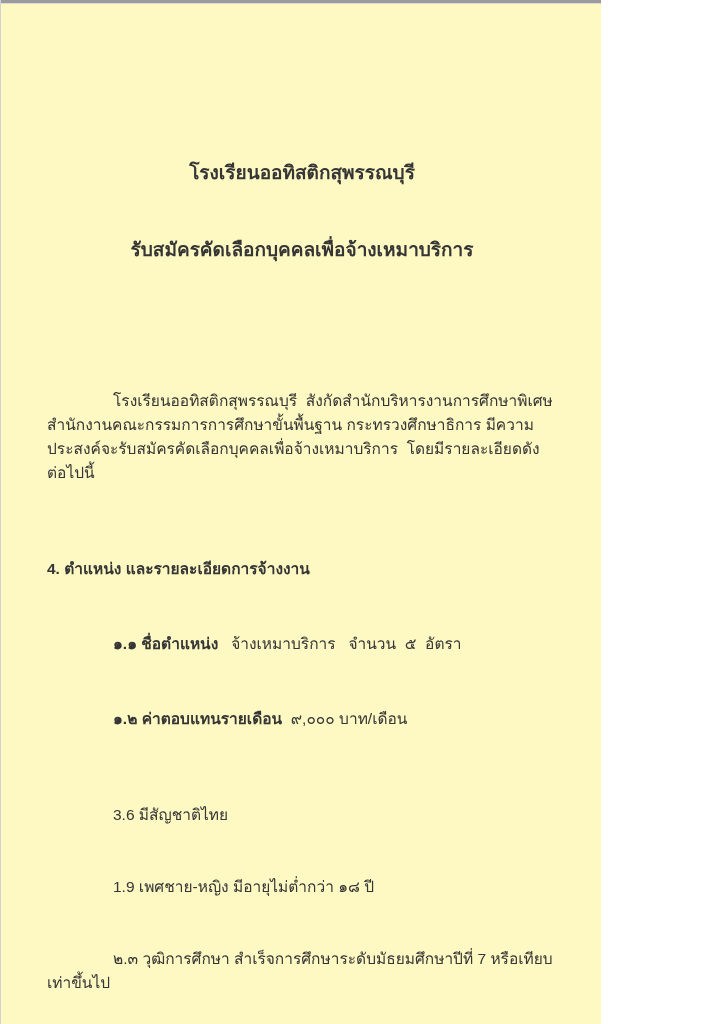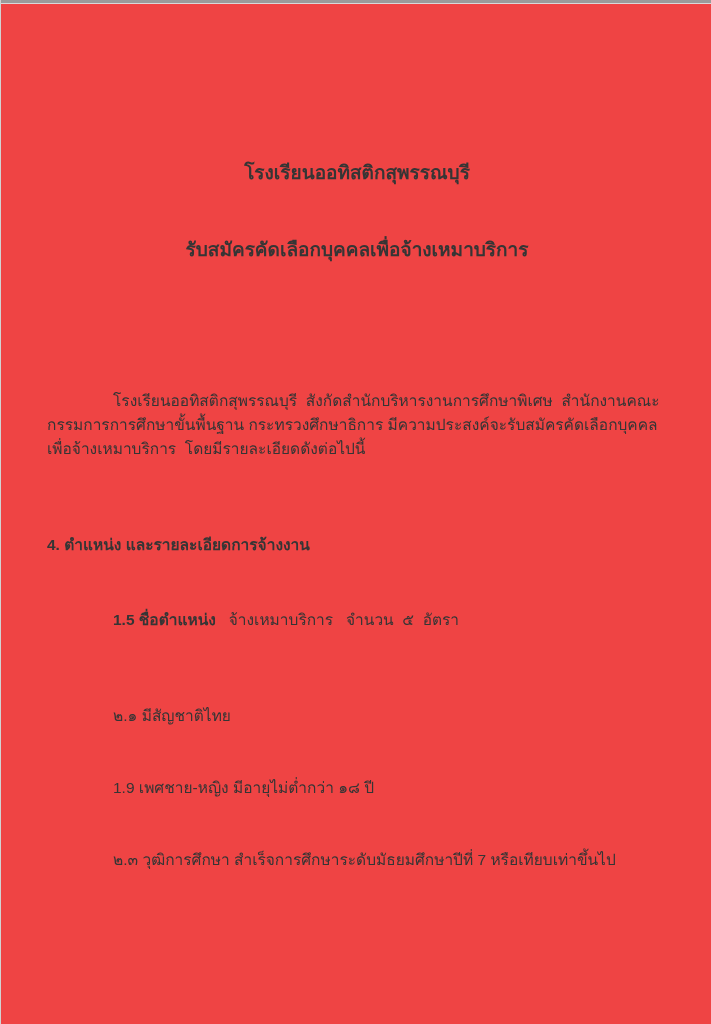--- a/index.html
+++ b/index.html
@@ -1,20 +1,20 @@
 <!DOCTYPE html>
 <html lang="th"><head>
 <meta charset="utf-8">
 <style>
   html, body { margin: 0; padding: 0; background: #ffffff; }
   .page {
     position: relative;
-    width: 711px;
+    width: 601px;
     height: 1024px;
-    background: #ef4444;
+    background: #fef9c3;
     overflow: hidden;
     font-family: "Liberation Sans", "DejaVu Sans", sans-serif;
     color: #353535;
     box-sizing: border-box;
   }
   .scan-edge-top {
     position: absolute; top: 0; left: 0; width: 711px; height: 3px;
     background: #9b9b9b; border-bottom: 1px solid #d9d9d9;
   }
   .scan-edge-left {
@@ -48,23 +48,24 @@
   <div class="content">
 
     <div class="title-block">
       <p class="doc-line">โรงเรียนออทิสติกสุพรรณบุรี</p>
       <p class="doc-line">รับสมัครคัดเลือกบุคคลเพื่อจ้างเหมาบริการ</p>
     </div>
 
     <p class="doc-line ind1">โรงเรียนออทิสติกสุพรรณบุรี  สังกัดสำนักบริหารงานการศึกษาพิเศษ  สำนักงานคณะกรรมการการศึกษาขั้นพื้นฐาน กระทรวงศึกษาธิการ มีความประสงค์จะรับสมัครคัดเลือกบุคคลเพื่อจ้างเหมาบริการ  โดยมีรายละเอียดดังต่อไปนี้</p>
 
     <p class="doc-line sec-head">4. ตำแหน่ง และรายละเอียดการจ้างงาน</p>
-    <p class="doc-line ind1 sp1"><span class="b">1.5 ชื่อตำแหน่ง</span><span>   จ้างเหมาบริการ   จำนวน  ๕  อัตรา</span></p>
+    <p class="doc-line ind1 sp1"><span class="b">๑.๑ ชื่อตำแหน่ง</span><span>   จ้างเหมาบริการ   จำนวน  ๕  อัตรา</span></p>
+    <p class="doc-line ind1 sp1"><span class="b">๑.๒ ค่าตอบแทนรายเดือน</span><span>  ๙,๐๐๐ บาท/เดือน</span></p>
 
-    <p class="doc-line ind1">๒.๑ มีสัญชาติไทย</p>
+    <p class="doc-line ind1">3.6 มีสัญชาติไทย</p>
     <p class="doc-line ind1">1.9 เพศชาย-หญิง มีอายุไม่ต่ำกว่า ๑๘ ปี</p>
     <p class="doc-line ind1">๒.๓ วุฒิการศึกษา สำเร็จการศึกษาระดับมัธยมศึกษาปีที่ 7 หรือเทียบเท่าขึ้นไป</p>
     
     
     
     
     
 
     
 

